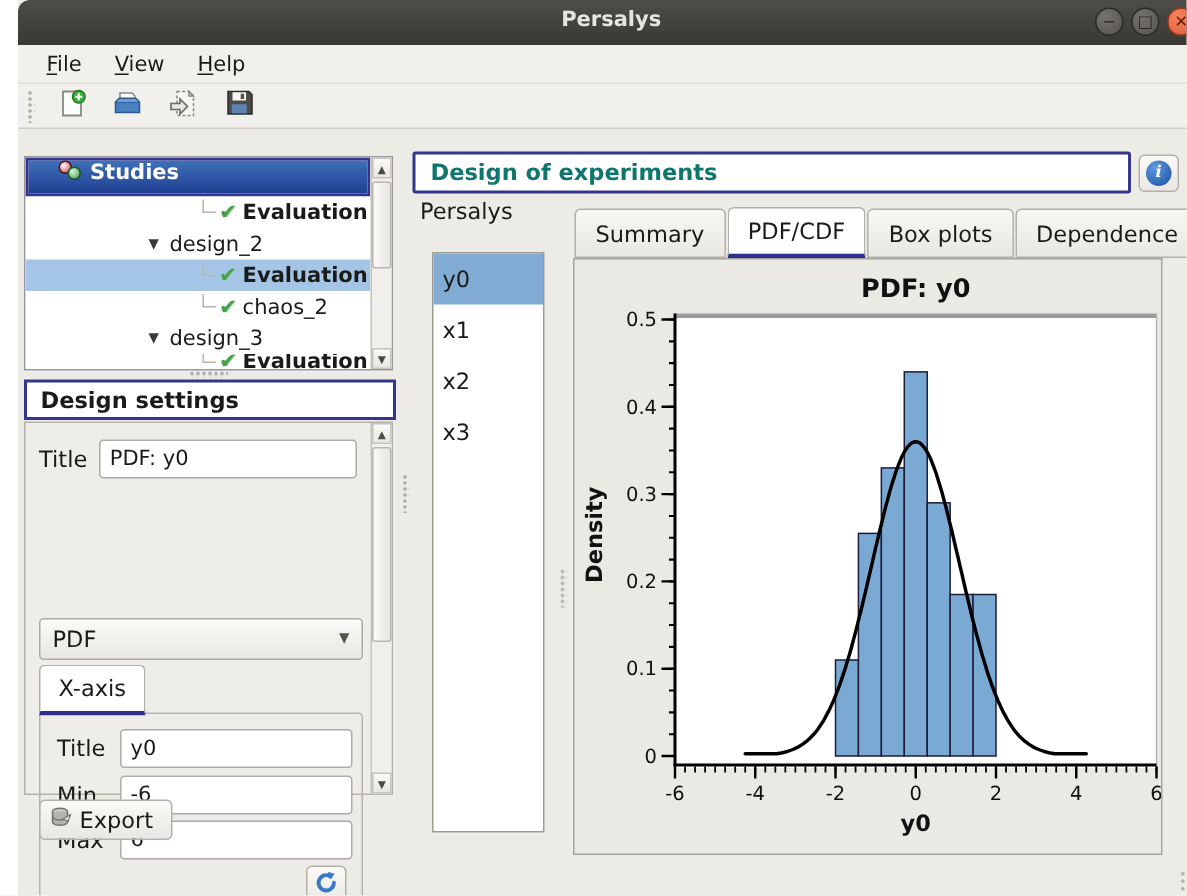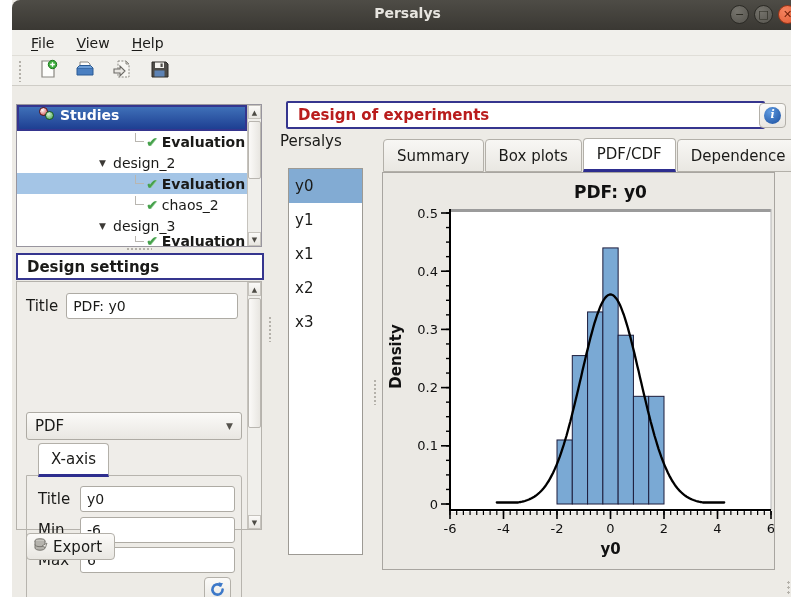--- a/index.html
+++ b/index.html
@@ -51,29 +51,29 @@
   .vscroll .thumb { position:absolute; left:0; right:0; background:linear-gradient(90deg,#fbfaf8,#e8e6e1); border:1px solid #b9b6b0; border-radius:2px; }
 
   
   .gs-header { position:absolute; left:4px; top:167px; width:248px; height:27px; background:#fff; border:2px solid #35358e; display:flex; align-items:center; padding-left:9px; font-weight:bold; font-size:15px; }
   .gs-body { position:absolute; left:4px; top:195px; width:246px; height:249px; background:#efede9; border:1px solid #b5b2ac; display:flex; }
   .gs-content { flex:1; position:relative; }
   .gs-row { position:absolute; display:flex; align-items:center; gap:8px; font-size:15px; }
   .tf { background:#fff; border:1px solid #aeaba4; border-radius:3px; height:26px; padding:0 6px; font-size:14px; font-family:inherit; color:#1a1a18; }
   .combo { position:absolute; left:9px; top:130px; width:216px; height:28px; border:1px solid #aeaba4; border-radius:3px; background:linear-gradient(#fbfaf8,#e9e7e2); display:flex; align-items:center; padding:0 8px; font-size:15px; }
   .combo .arrow { margin-left:auto; font-size:9px; color:#55534d; }
-  .axis-tabs { position:absolute; left:21px; top:161px; display:flex; }
+  .axis-tabs { position:absolute; left:9px; top:161px; display:flex; }
   .atab { height:31px; padding:0 12px; display:flex; align-items:center; font-size:15px; background:linear-gradient(#f8f7f4,#e9e7e2); border:1px solid #b3b0a9; border-radius:4px 4px 0 0; margin-right:2px; }
   .atab.active { background:#fff; border-bottom:3px solid #2e2e8f; height:34px; position:relative; z-index:2; }
   .axis-pane { position:absolute; left:9px; top:193px; width:216px; height:131px; border:1px solid #b7b4ae; border-radius:0 3px 3px 3px; }
   .refresh-btn { position:absolute; left:187px; top:295px; width:27px; height:27px; border:1px solid #b3b0a9; border-radius:4px; background:linear-gradient(#fbfaf8,#e9e7e2); display:flex; align-items:center; justify-content:center; }
   .export-btn { position:absolute; left:14px; top:447px; height:27px; padding:0 12px 0 6px; border:1px solid #b3b0a9; border-radius:4px; background:linear-gradient(#fbfaf8,#e9e7e2); display:flex; align-items:center; gap:4px; font-size:15px; }
 
   
-  .doe-field { position:absolute; left:274px; top:15px; width:479px; height:28px; background:#fff; border:2px solid #35358e; border-radius:2px; font-weight:bold; font-size:15px; padding-left:10px; font-family:inherit; color:#b91c1c; }
+  .doe-field { position:absolute; left:263px; top:15px; width:479px; height:28px; background:#fff; border:2px solid #35358e; border-radius:2px; font-weight:bold; font-size:15px; padding-left:10px; font-family:inherit; color:#0f766e; }
   .info-btn { position:absolute; left:747px; top:17px; width:27px; height:25px; border:1px solid #b3b0a9; border-radius:4px; background:linear-gradient(#fbfaf8,#e9e7e2); display:flex; align-items:center; justify-content:center; }
   .info-glyph { width:17px; height:17px; border-radius:50%; background:radial-gradient(circle at 35% 28%,#5e9ae0,#1a4e9e); color:#fff; font-size:11px; font-weight:bold; font-family:"DejaVu Serif","Liberation Serif",serif; font-style:italic; text-align:center; line-height:16px; }
 
   .vars-label { position:absolute; left:268px; top:46px; font-size:15px; }
   .vars-list { position:absolute; left:276px; top:82px; width:75px; height:387px; background:#fff; border:1px solid #9d9a94; }
   .var-item { height:34px; display:flex; align-items:center; padding-left:6px; font-size:15px; }
   .var-item.selected { background:#82abd3; }
 
   .main-tabs { position:absolute; left:371px; top:52px; height:34px; display:flex; align-items:flex-end; }
   .mtab { height:33px; display:flex; align-items:center; justify-content:center; font-size:15px; background:linear-gradient(#f8f7f4,#e9e7e2); border:1px solid #b3b0a9; border-radius:4px 4px 0 0; margin-right:1px; padding:0 13px; white-space:nowrap; overflow:hidden; }
@@ -273,30 +273,29 @@
     <div class="dots-v" style="left:361px; top:293px;"></div>
 
     <input class="doe-field" value="Design of experiments" style="">
     <div class="info-btn">
       <div class="info-glyph">i</div>
     </div>
 
     <div class="vars-label">Persalys</div>
     <div class="vars-list">
       <div class="var-item selected">y0</div>
-      <div class="var-item">y1</div>
       <div class="var-item">x1</div>
       <div class="var-item">x2</div>
       <div class="var-item">x3</div>
     </div>
 
     <div class="main-tabs">
       <div class="mtab">Summary</div>
+      <div class="mtab active">PDF/CDF</div>
       <div class="mtab">Box plots</div>
-      <div class="mtab active">PDF/CDF</div>
       <div class="mtab">Dependence</div>
       <div class="mtab trunc">Ta</div>
 
     </div>
 
     <div class="chart-panel">
       <svg id="chart-svg" width="391" height="396" viewBox="0 0 391 396">
           <rect x="67" y="36" width="321" height="303" fill="#ffffff"></rect>
           <rect x="67" y="36" width="321" height="3" fill="#9b9b9b"></rect>
           <line x1="388" y1="36" x2="388" y2="337" stroke="#b5b5b5" stroke-width="1"></line>

